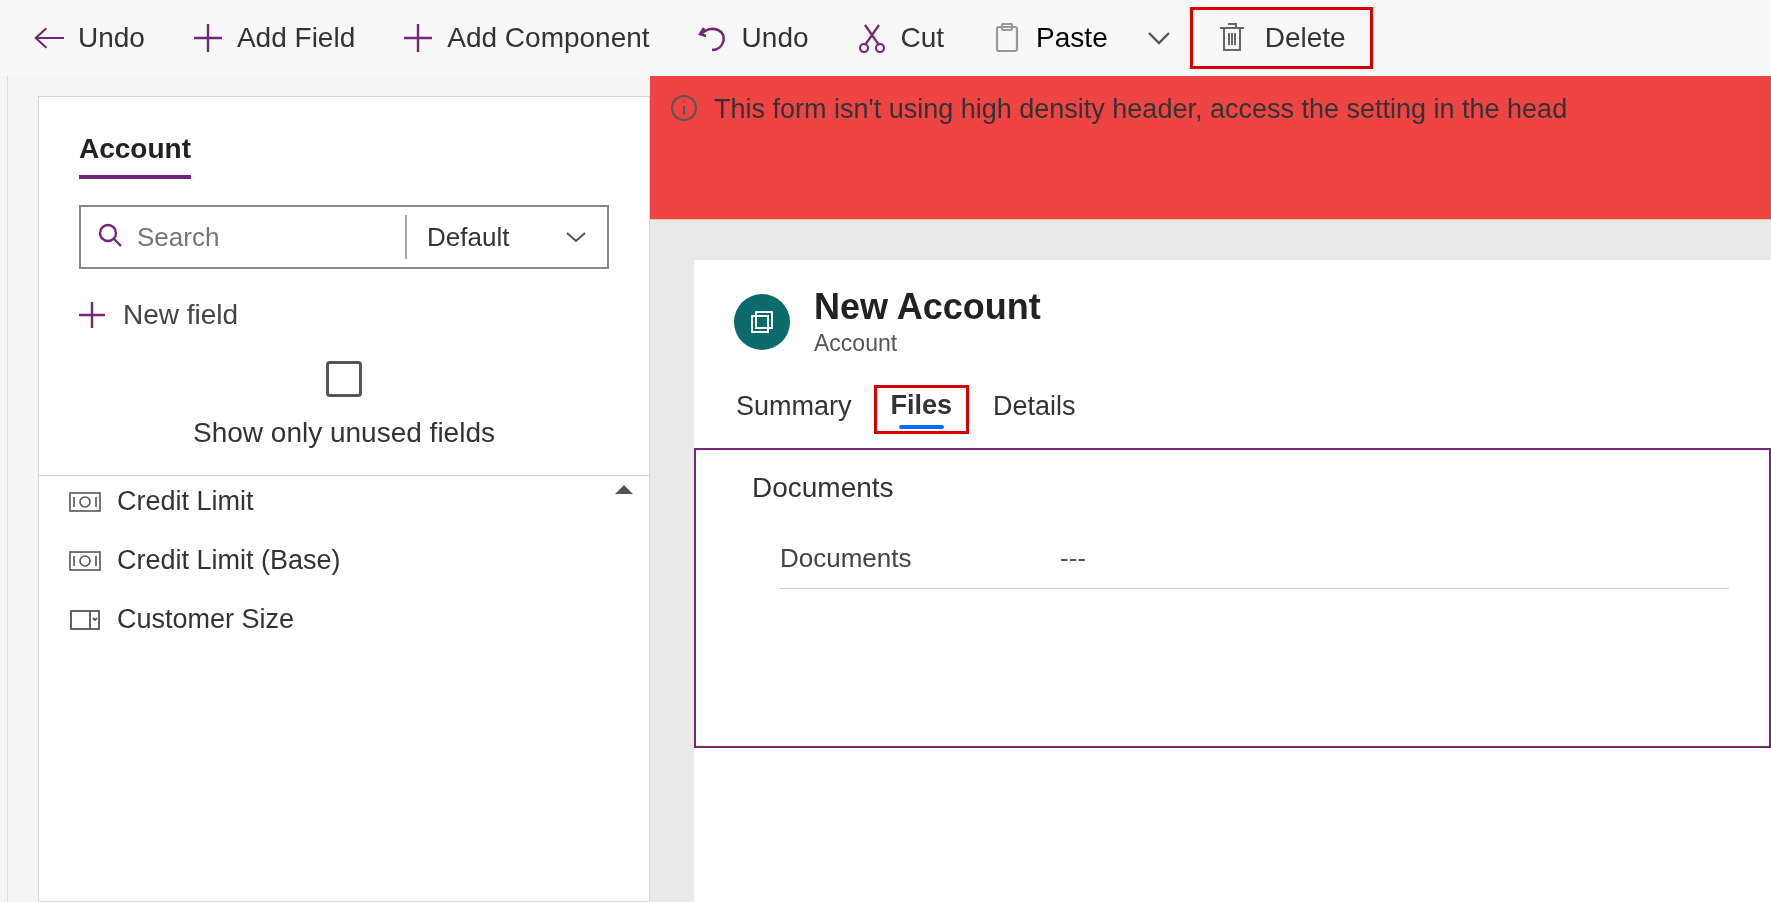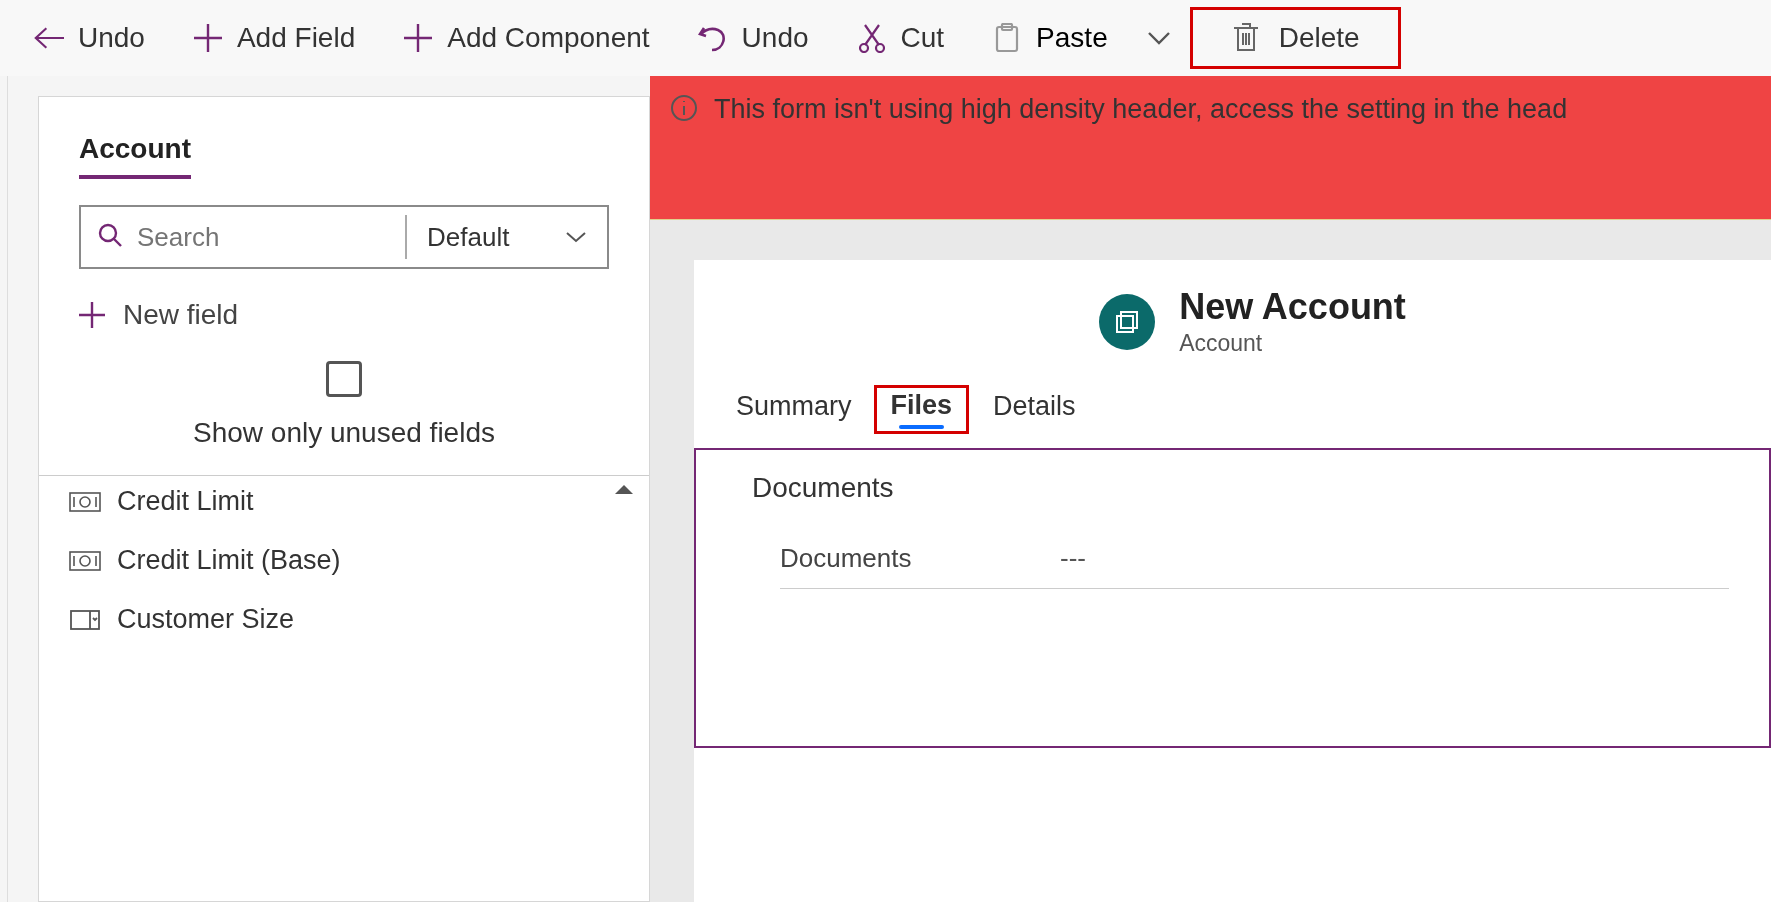--- a/index.html
+++ b/index.html
@@ -39,21 +39,21 @@
   .toolbar .cut svg { stroke:#742774; }
   .toolbar .paste svg { stroke:#999; }
   .toolbar .chevron { stroke:#555; }
   .toolbar .trash svg { stroke:#666; }
   .delete-wrap {
     border: 3px solid #d40000;
     display:flex;
     align-items:center;
     height: 62px;
     margin-left: 4px;
-    padding: 0 26px;
+    padding: 0 12px;
   }
 
   
   .main {
     display:flex;
     height: calc(100% - 76px);
   }
   .left-sliver { width: 8px; background:#f5f5f5; border-right:1px solid #ddd;}
   .left-gap { width: 30px; }
 
@@ -165,21 +165,20 @@
     padding: 40px 0 0 44px;
     flex:1;
   }
   .form-card {
     background:#fff;
     height:100%;
   }
   .form-head {
     display:flex; align-items:center; gap:24px;
     padding: 26px 0 10px 40px;
-    justify-content: center;
   }
   .entity-avatar {
     width:56px; height:56px; border-radius:50%; background:#0b6a6a;
     display:flex; align-items:center; justify-content:center;
   }
   .entity-avatar svg { stroke:#fff; fill:none;}
   .form-title { font-size:36px; font-weight:600; color:#222;}
   .form-sub { font-size:23px; color:#555; margin-top:2px;}
 
   .form-tabs {

